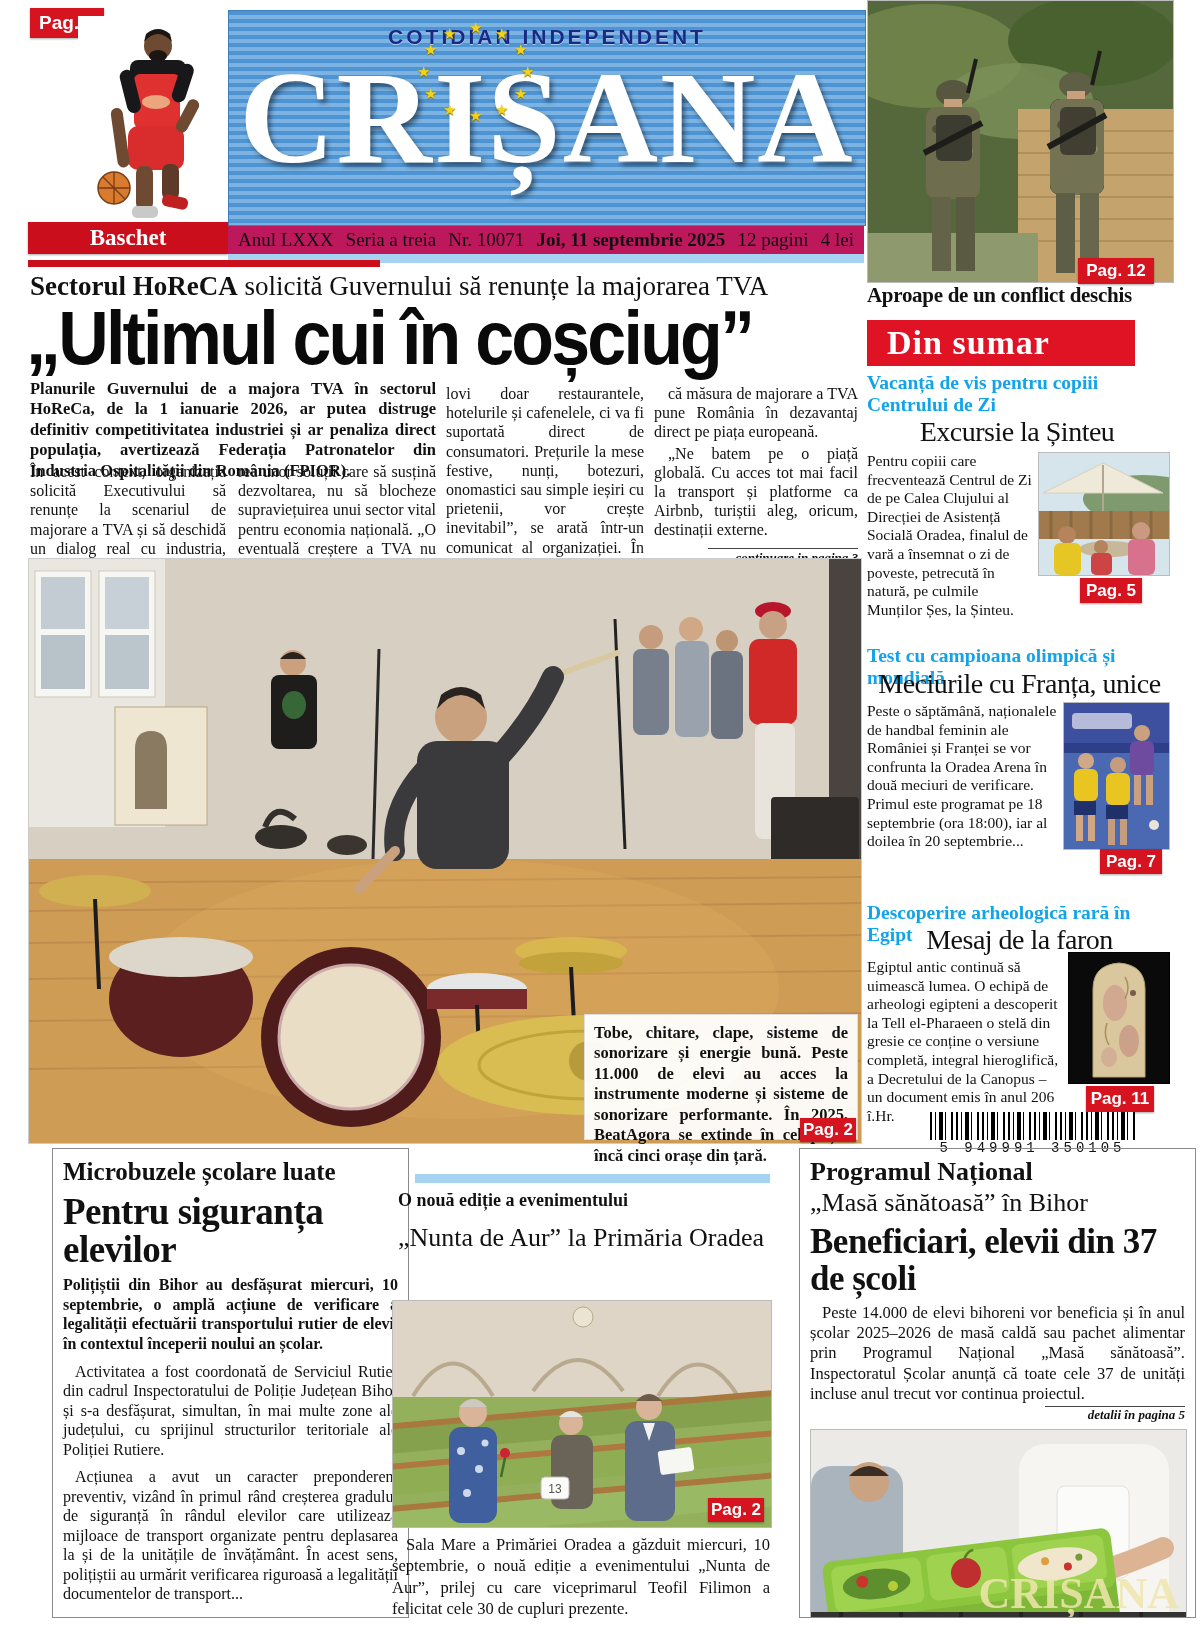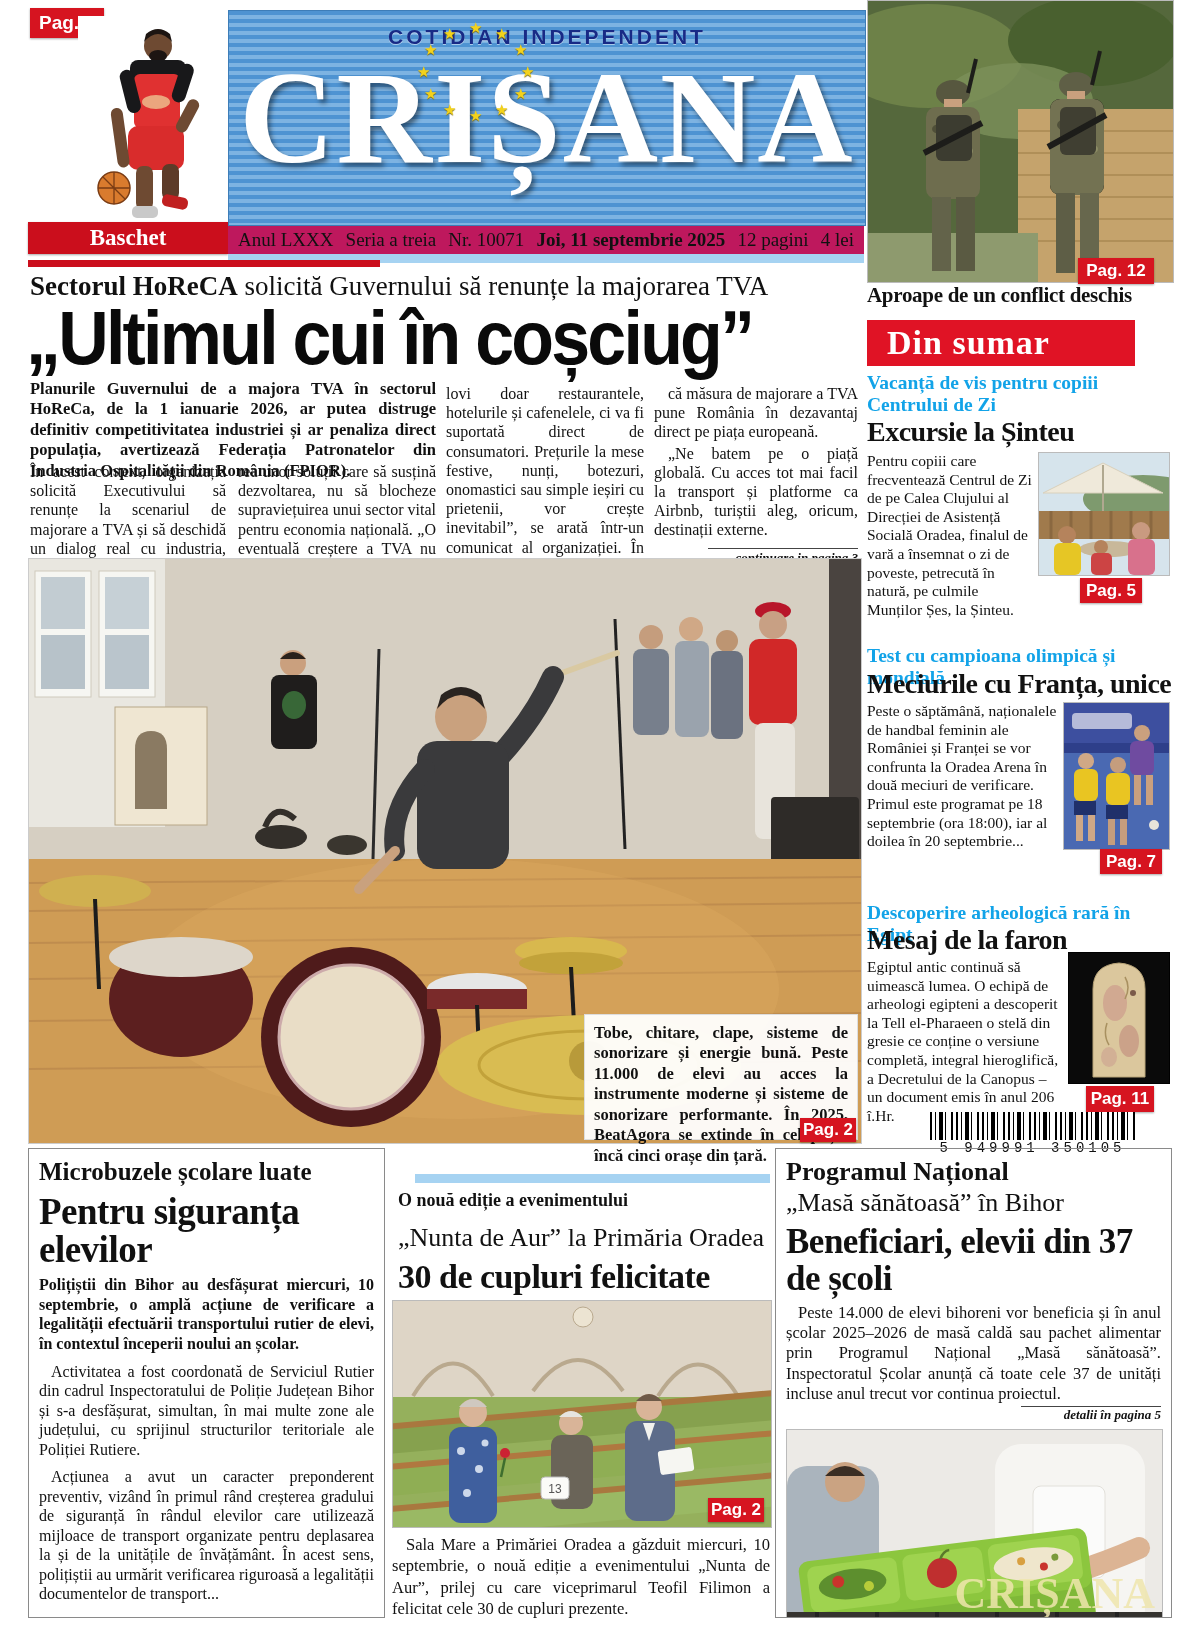--- a/index.html
+++ b/index.html
@@ -40,30 +40,30 @@
   .cont{font-style:italic;font-weight:bold;font-size:13px;border-top:1px solid #444;
         text-align:right;padding-top:1px;}
   
   .capbox{position:absolute;background:rgba(255,255,255,.94);padding:8px 9px;box-sizing:border-box;
           font-weight:bold;font-size:16.5px;line-height:1.24;text-align:justify;border:1px solid #ddd;}
   
   .conflict-h{position:absolute;font-weight:bold;font-size:21px;letter-spacing:-.3px;}
   .sumar-banner{position:absolute;background:#e01325;color:#fff;font-weight:bold;font-size:34px;
                 display:flex;align-items:center;padding-left:20px;box-sizing:border-box;letter-spacing:1px;}
   .k-cyan{position:absolute;color:#12a3e8;font-weight:bold;font-size:19.5px;line-height:1.12;}
-  .sumar-h{position:absolute;font-weight:bold;font-size:28px;line-height:1;letter-spacing:-.5px;}
+  .sumar-h{position:absolute;font-weight:normal;font-size:28px;line-height:1;letter-spacing:-.5px;text-align:center;}
   .sumar-b{position:absolute;font-size:15.5px;line-height:1.2;}
   
   .barcode-bars{position:absolute;height:32px;
      background:repeating-linear-gradient(90deg,#000 0 2px,#fff 2px 5px,#000 5px 6px,#fff 6px 9px,
      #000 9px 13px,#fff 13px 15px,#000 15px 16px,#fff 16px 21px,#000 21px 23px,#fff 23px 26px);}
   .barcode-digits{position:absolute;font-family:"Liberation Mono","DejaVu Sans Mono",monospace;
                   font-size:14px;letter-spacing:4px;background:#fff;text-align:center;}
   
-  .boxed{position:absolute;border:1px solid #8a8a8a;box-sizing:border-box;padding:8px 10px;overflow:hidden;}
+  .boxed{position:absolute;border:1px solid #8a8a8a;box-sizing:border-box;padding:8px 10px;overflow:hidden;margin-left:24px;}
   .kick1{font-weight:bold;font-size:25px;line-height:1.18;}
   .kick2{font-size:25px;line-height:1.18;}
   .story-h{font-weight:bold;font-size:37px;line-height:1.04;letter-spacing:-.5px;margin:6px 0 6px 0;}
   .story-lead{font-weight:bold;font-size:16px;line-height:1.22;text-align:justify;}
   .story-p{font-size:16px;line-height:1.22;text-align:justify;margin-top:8px;text-indent:12px;}
   .contline{font-style:italic;font-weight:bold;font-size:13px;border-top:1px solid #444;
             margin-left:auto;width:170px;text-align:right;margin-top:4px;}
   .midcol-kick1{position:absolute;font-weight:bold;font-size:18px;line-height:1.2;}
   .midcol-kick2{position:absolute;font-size:26px;line-height:1.2;}
   .midcol-h{position:absolute;font-weight:bold;font-size:34px;letter-spacing:-.5px;}
@@ -350,21 +350,20 @@
     <div class="story-h">Pentru siguranța elevilor</div>
     <div class="story-lead">Polițiștii din Bihor au desfășurat miercuri, 10 septembrie, o amplă acțiune de verificare a legalității efectuării transportului rutier de elevi, în contextul începerii noului an școlar.</div>
     <div class="story-p">Activitatea a fost coordonată de Serviciul Rutier din cadrul Inspectoratului de Poliție Județean Bihor și s-a desfășurat, simultan, în mai multe zone ale județului, cu sprijinul structurilor teritoriale ale Poliției Rutiere.</div>
     <div class="story-p">Acțiunea a avut un caracter preponderent preventiv, vizând în primul rând creșterea gradului de siguranță în rândul elevilor care utilizează mijloace de transport organizate pentru deplasarea la și de la unitățile de învățământ. În acest sens, polițiștii au urmărit verificarea riguroasă a legalității documentelor de transport...</div>
 
   </div>
 
   <div class="bluestrip" style="left:415px;top:1174px;width:355px;height:9px;"></div>
   <div class="midcol-kick1" style="left:398px;top:1190px;width:372px;">O nouă ediție a evenimentului</div>
   <div class="midcol-kick2" style="left:398px;top:1222px;width:372px;">„Nunta de Aur” la Primăria Oradea</div>
-  <div class="midcol-h" style="left:398px;top:1258px;width:372px;">30 de cupluri felicitate</div>
   <div class="photo" style="left:392px;top:1300px;width:378px;height:226px;">
     <svg width="378" height="226" viewBox="0 0 378 226">
       <rect width="378" height="226" fill="#ded5c6"></rect>
       <path d="M20,95 Q60,30 100,95 M140,90 Q185,28 230,90 M265,95 Q305,32 345,95" stroke="#b9a98e" stroke-width="4" fill="none"></path>
       <circle cx="190" cy="16" r="10" fill="#ece4d2" stroke="#b9a98e"></circle>
       <rect x="0" y="96" width="378" height="130" fill="#95b05c"></rect>
       <g transform="rotate(-5 189 160)">
         <rect x="-10" y="110" width="400" height="26" rx="10" fill="#86a14e"></rect>
         <rect x="-10" y="106" width="400" height="6" fill="#a9783f"></rect>
         <rect x="-10" y="150" width="400" height="28" rx="10" fill="#8fae54"></rect>

